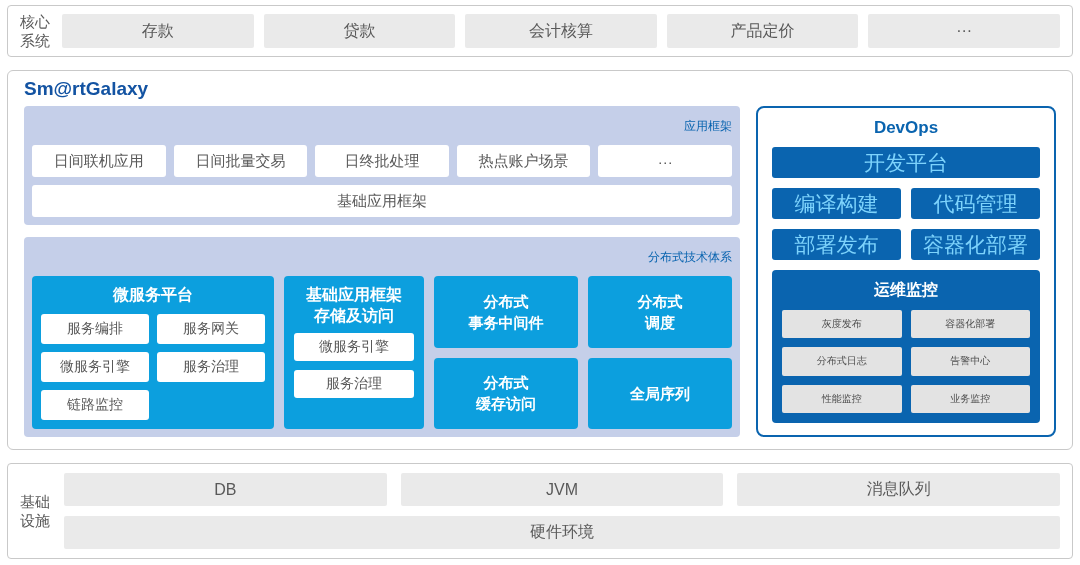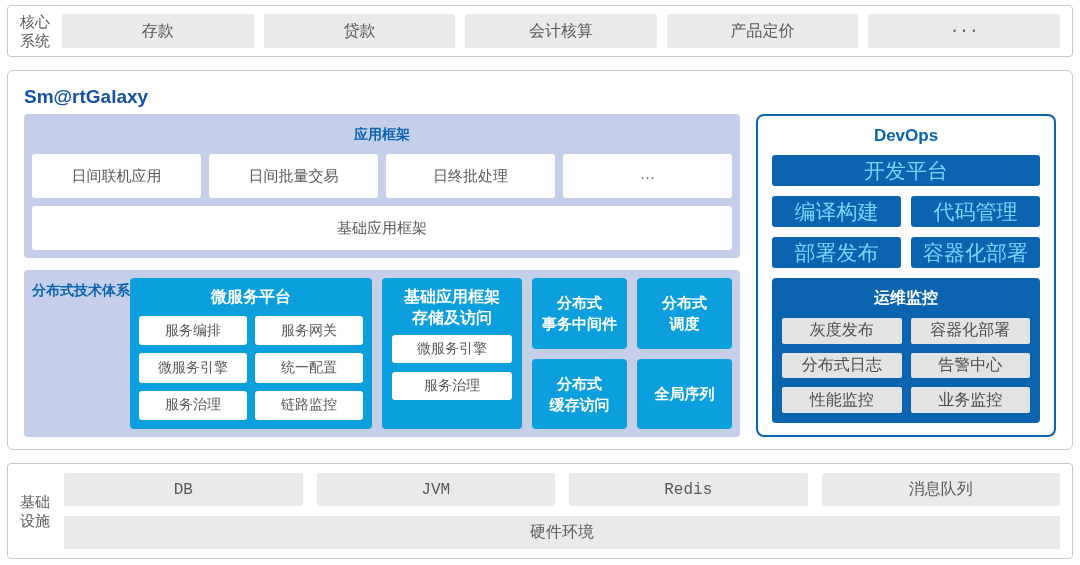--- a/index.html
+++ b/index.html
@@ -8,57 +8,57 @@
     width:1080px; height:565px; background:#fff;
     font-family:"Liberation Sans","DejaVu Sans",sans-serif;
     color:#595959;
   }
   .page { width:1080px; height:565px; padding:5px 7px 6px; display:flex; flex-direction:column; gap:13px; }
 
   .band { border:1px solid var(--border_gray,#c9c9c9); border-radius:4px; background:#fff; display:flex; align-items:center; }
   .top-band { height:52px; padding:0 12px; gap:12px; flex:none; }
   .band-label { color:#595959; font-size:15px; line-height:1.3; text-align:center; flex:none; display:flex; flex-direction:column; }
   .band-items { display:flex; flex:1; gap:10px; }
-  .gray-box { background:var(--gray_box,#eaeaea); color:#595959; display:flex; align-items:center; justify-content:center; border-radius:2px;font-family:Liberation Mono, monospace; }
+  .gray-box { background:var(--gray_box,#eaeaea); color:#595959; display:flex; align-items:center; justify-content:center; border-radius:2px; }
   .band-items .gray-box { flex:1; height:34px; font-size:16px; }
 
   .main { flex:1; border:1px solid var(--border_gray,#c9c9c9); border-radius:6px; padding:5px 16px 12px; display:flex; flex-direction:column; }
-  .main-title { color:var(--title_blue,#1353a2); font-weight:bold; font-size:19px; margin:10px 0 6px; }
+  .main-title { color:var(--title_blue,#1353a2); font-weight:bold; font-size:19px; margin:2px 0 6px; }
   .main-body { display:flex; gap:16px; flex:1; }
   .left-col { flex:1; display:flex; flex-direction:column; gap:12px; }
 
   .lavender { background:var(--lavender,#c5cfe9); border-radius:4px; padding:8px; }
-  .sec-title { text-align:center; color:var(--dark_blue,#0a64af); font-weight:bold; font-size:14px; padding:4px 0 10px; }
+  .sec-title { text-align:right; color:var(--dark_blue,#0a64af); font-weight:normal; font-size:12px; padding:4px 0 10px; }
   .af-items { display:flex; gap:8px; margin-bottom:8px; }
-  .white-box { background:#fff; color:#595959; display:flex; align-items:center; justify-content:center; border-radius:3px; height:44px; font-size:15px; }
+  .white-box { background:#fff; color:#595959; display:flex; align-items:center; justify-content:center; border-radius:3px; height:32px; font-size:15px; }
   .af-items .white-box { flex:1; }
   .white-box.full { width:100%; }
 
-  .dist { flex:1; display:flex; flex-direction:row; }
+  .dist { flex:1; display:flex; flex-direction:column; }
   .dist-grid { flex:1; display:grid; grid-template-columns:242px 140px 1fr 1fr; gap:10px; }
   .cyan { background:var(--cyan,#0c9fde); border-radius:4px; color:#fff; }
   .micro { padding:7px 9px 9px; display:flex; flex-direction:column; }
   .cyan-title { text-align:center; font-weight:bold; font-size:16px; padding:2px 0 8px; }
   .micro-grid { flex:1; display:grid; grid-template-columns:1fr 1fr; gap:8px; }
   .white-box.sm { height:auto; min-height:28px; font-size:14px; }
   .storage { padding:7px 10px 9px; display:flex; flex-direction:column; }
   .two-line { white-space:pre-line; line-height:1.3; padding-bottom:6px; }
   .storage-items { flex:1; display:flex; flex-direction:column; gap:9px; }
   .cyan-col { display:flex; flex-direction:column; gap:10px; }
   .cyan-col .cyan { flex:1; display:flex; align-items:center; justify-content:center; text-align:center; font-weight:bold; font-size:15px; white-space:pre-line; line-height:1.4; }
 
   .devops { width:300px; flex:none; border:2px solid var(--dark_blue,#0a64af); border-radius:8px; padding:6px 14px 12px; display:flex; flex-direction:column; }
   .devops-title { text-align:center; color:var(--dark_blue,#0a64af); font-weight:bold; font-size:17px; padding:4px 0 9px; }
   .blue-box { background:var(--dark_blue,#0a64af); color:#7dd3fc; display:flex; align-items:center; justify-content:center; font-size:21px; height:31px; border-radius:3px; }
   .blue-box.full { margin-bottom:10px; flex:none; }
   .devops-grid { display:grid; grid-template-columns:1fr 1fr; gap:10px; margin-bottom:10px; }
   .monitor { background:var(--dark_blue,#0a64af); border-radius:4px; padding:5px 10px 10px; flex:1; display:flex; flex-direction:column;justify-content:flex-end; }
   .monitor-title { text-align:center; color:#fff; font-weight:bold; font-size:16px; padding:5px 0 9px; }
   .monitor-grid { flex:1; display:grid; grid-template-columns:1fr 1fr; gap:9px; }
-  .monitor-grid .gray-box { background:var(--monitor_gray,#e3e3e3); color:#4d4d4d; font-size:16px; border-radius:2px; }
+  .monitor-grid .gray-box { background:var(--monitor_gray,#e3e3e3); color:#4d4d4d; font-size:10px; border-radius:2px; }
 
   .bottom-band { height:96px; padding:0 12px; gap:14px; flex:none; }
   .infra-right { flex:1; display:flex; flex-direction:column; gap:10px; }
   .infra-items { display:flex; gap:14px; }
   .infra-items .gray-box { flex:1; height:33px; font-size:16px; }
   .gray-box.hw { height:33px; font-size:16px; }
 </style>
 </head>
 <body>
 
@@ -83,36 +83,36 @@
     <div class="main-body">
 
       <div class="left-col">
 
         <div class="lavender">
           <div class="sec-title">应用框架</div>
           <div class="af-items">
               <div class="white-box">日间联机应用</div>
               <div class="white-box">日间批量交易</div>
               <div class="white-box">日终批处理</div>
+              <div class="white-box">热点账户场景</div>
               <div class="white-box">···</div>
             </div>
           <div class="white-box full">基础应用框架</div>
         </div>
 
         <div class="lavender dist">
           <div class="sec-title">分布式技术体系</div>
           <div class="dist-grid">
 
             <div class="cyan micro">
               <div class="cyan-title">微服务平台</div>
               <div class="micro-grid">
                   <div class="white-box sm">服务编排</div>
                   <div class="white-box sm">服务网关</div>
                   <div class="white-box sm">微服务引擎</div>
-                  <div class="white-box sm">统一配置</div>
                   <div class="white-box sm">服务治理</div>
                   <div class="white-box sm">链路监控</div>
                 </div>
             </div>
 
             <div class="cyan storage">
               <div class="cyan-title two-line">基础应用框架
 存储及访问</div>
               <div class="storage-items">
                   <div class="white-box sm">微服务引擎</div>
@@ -164,20 +164,19 @@
 
   <div class="band bottom-band">
     <div class="band-label">
       <span>基础</span>
       <span>设施</span>
     </div>
     <div class="infra-right">
       <div class="infra-items">
           <div class="gray-box">DB</div>
           <div class="gray-box">JVM</div>
-          <div class="gray-box">Redis</div>
           <div class="gray-box">消息队列</div>
         </div>
       <div class="gray-box hw">硬件环境</div>
     </div>
   </div>
 
 </div>
 
 </body></html>

